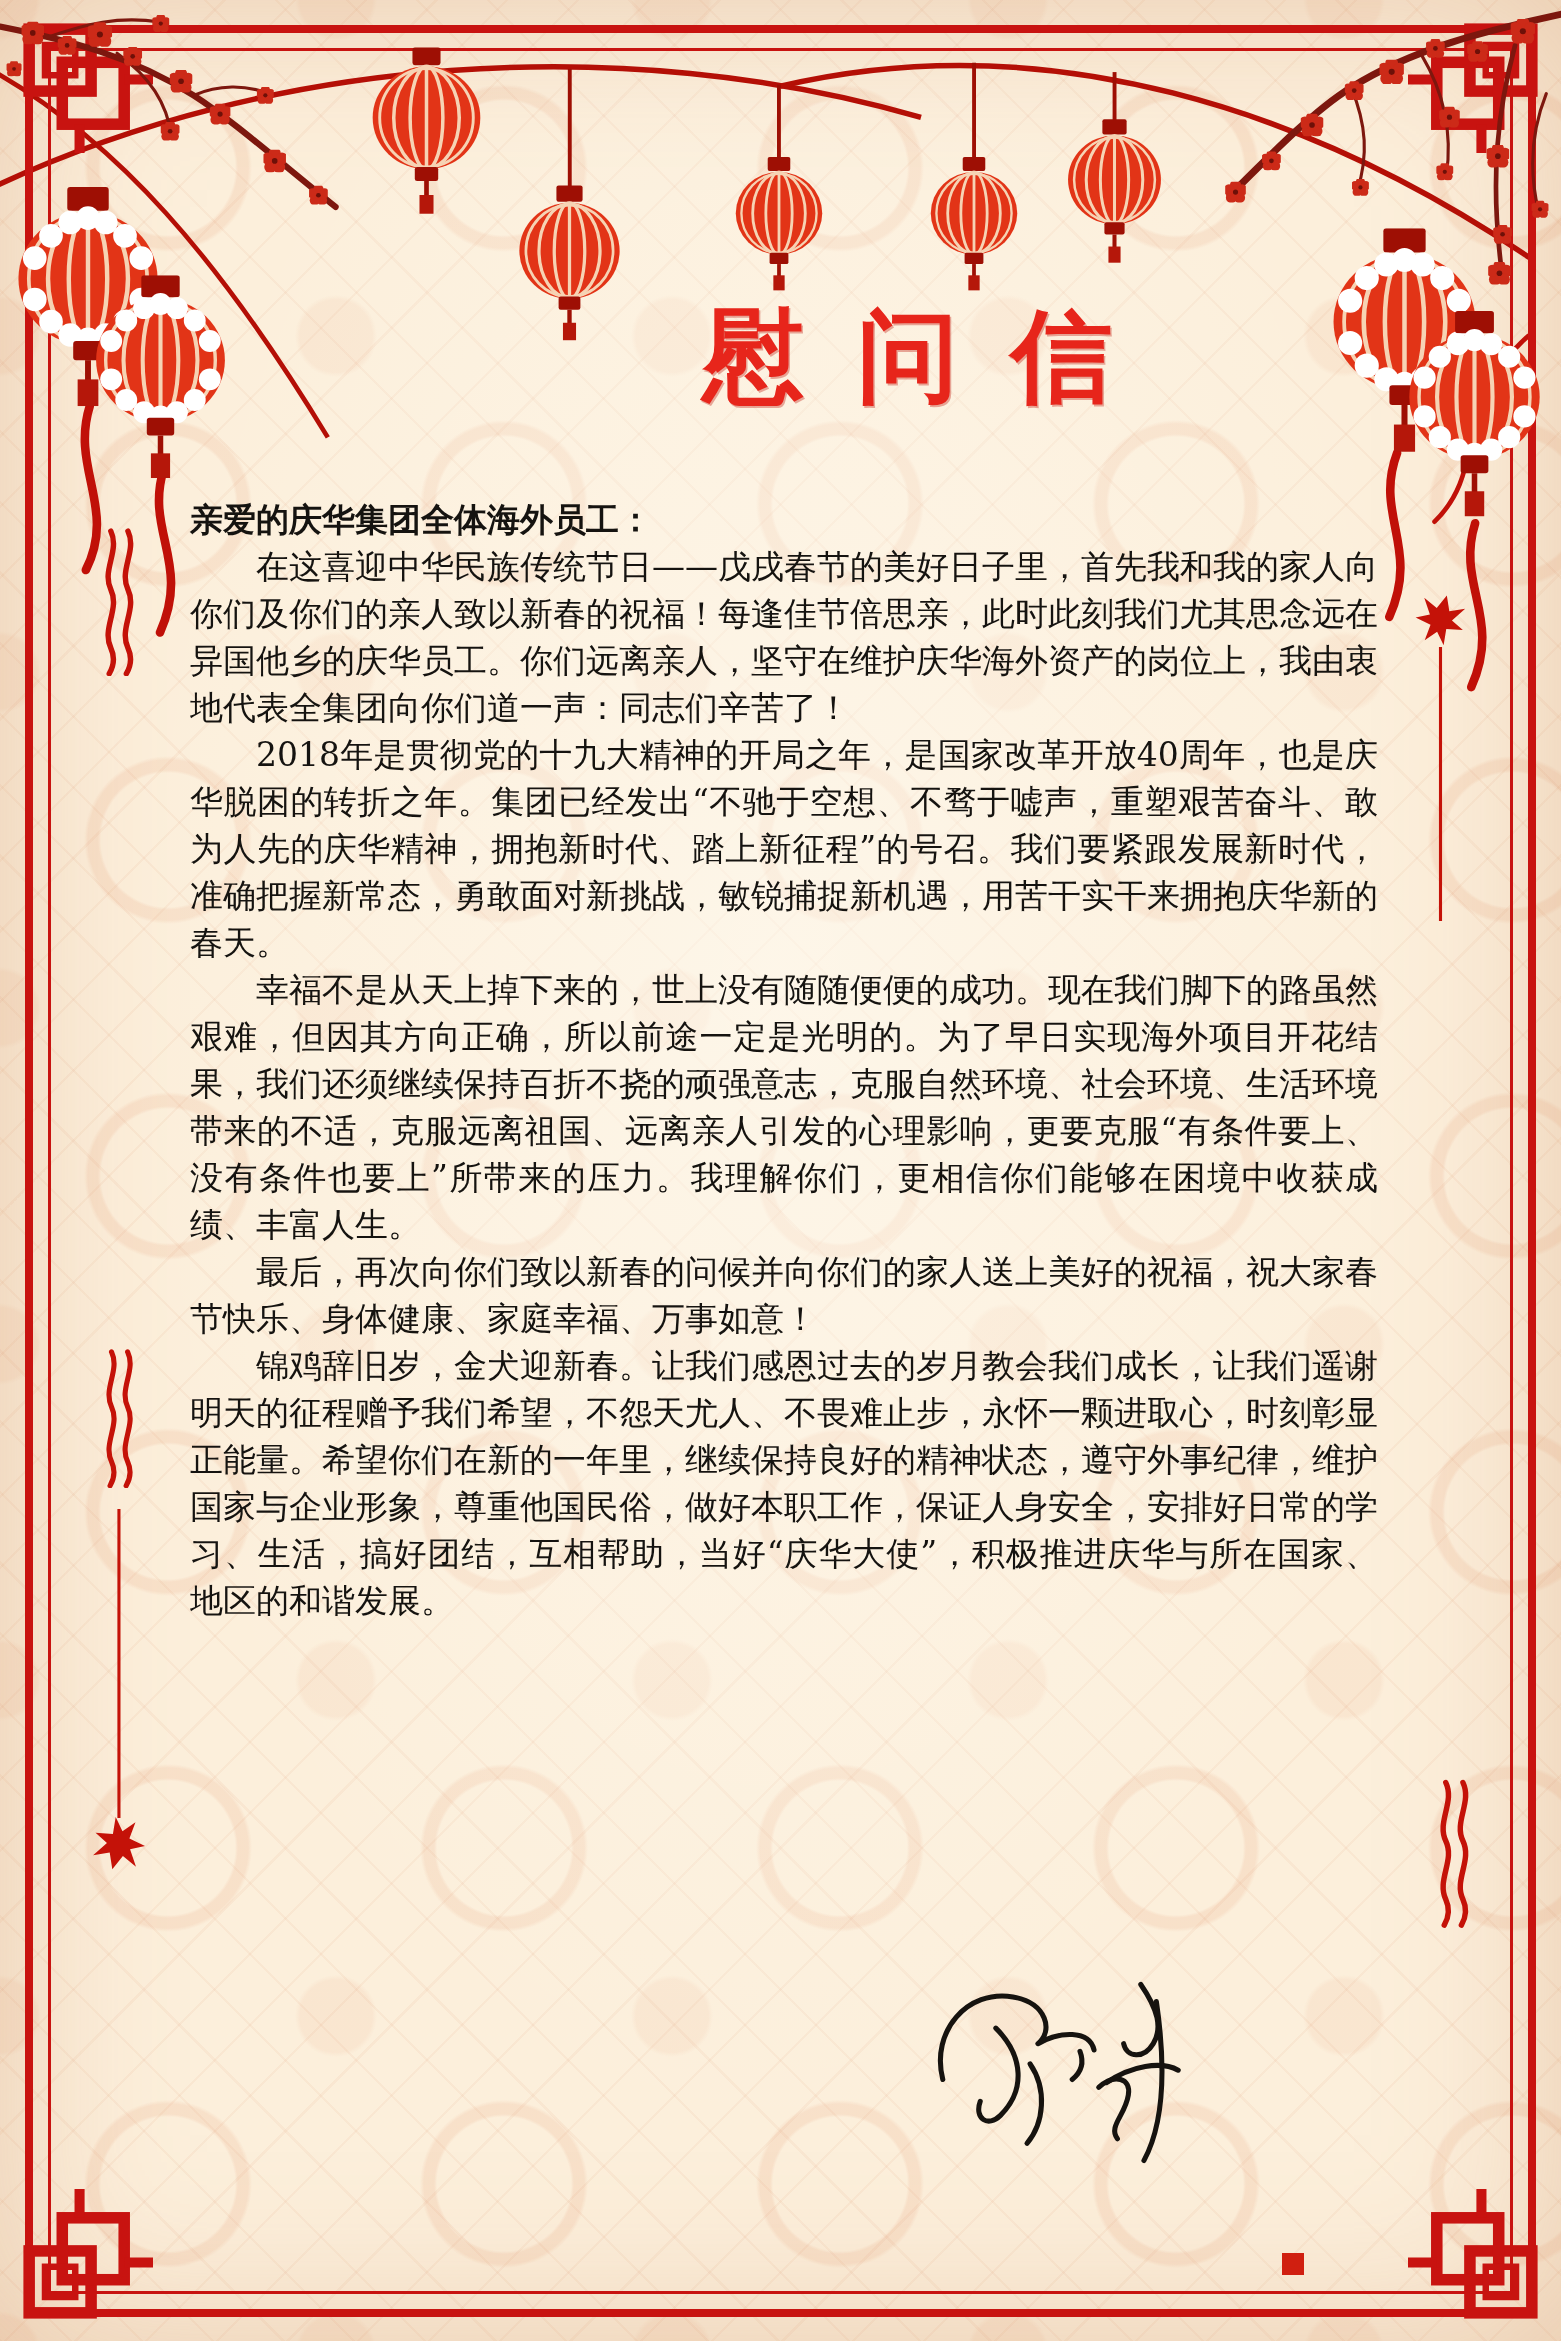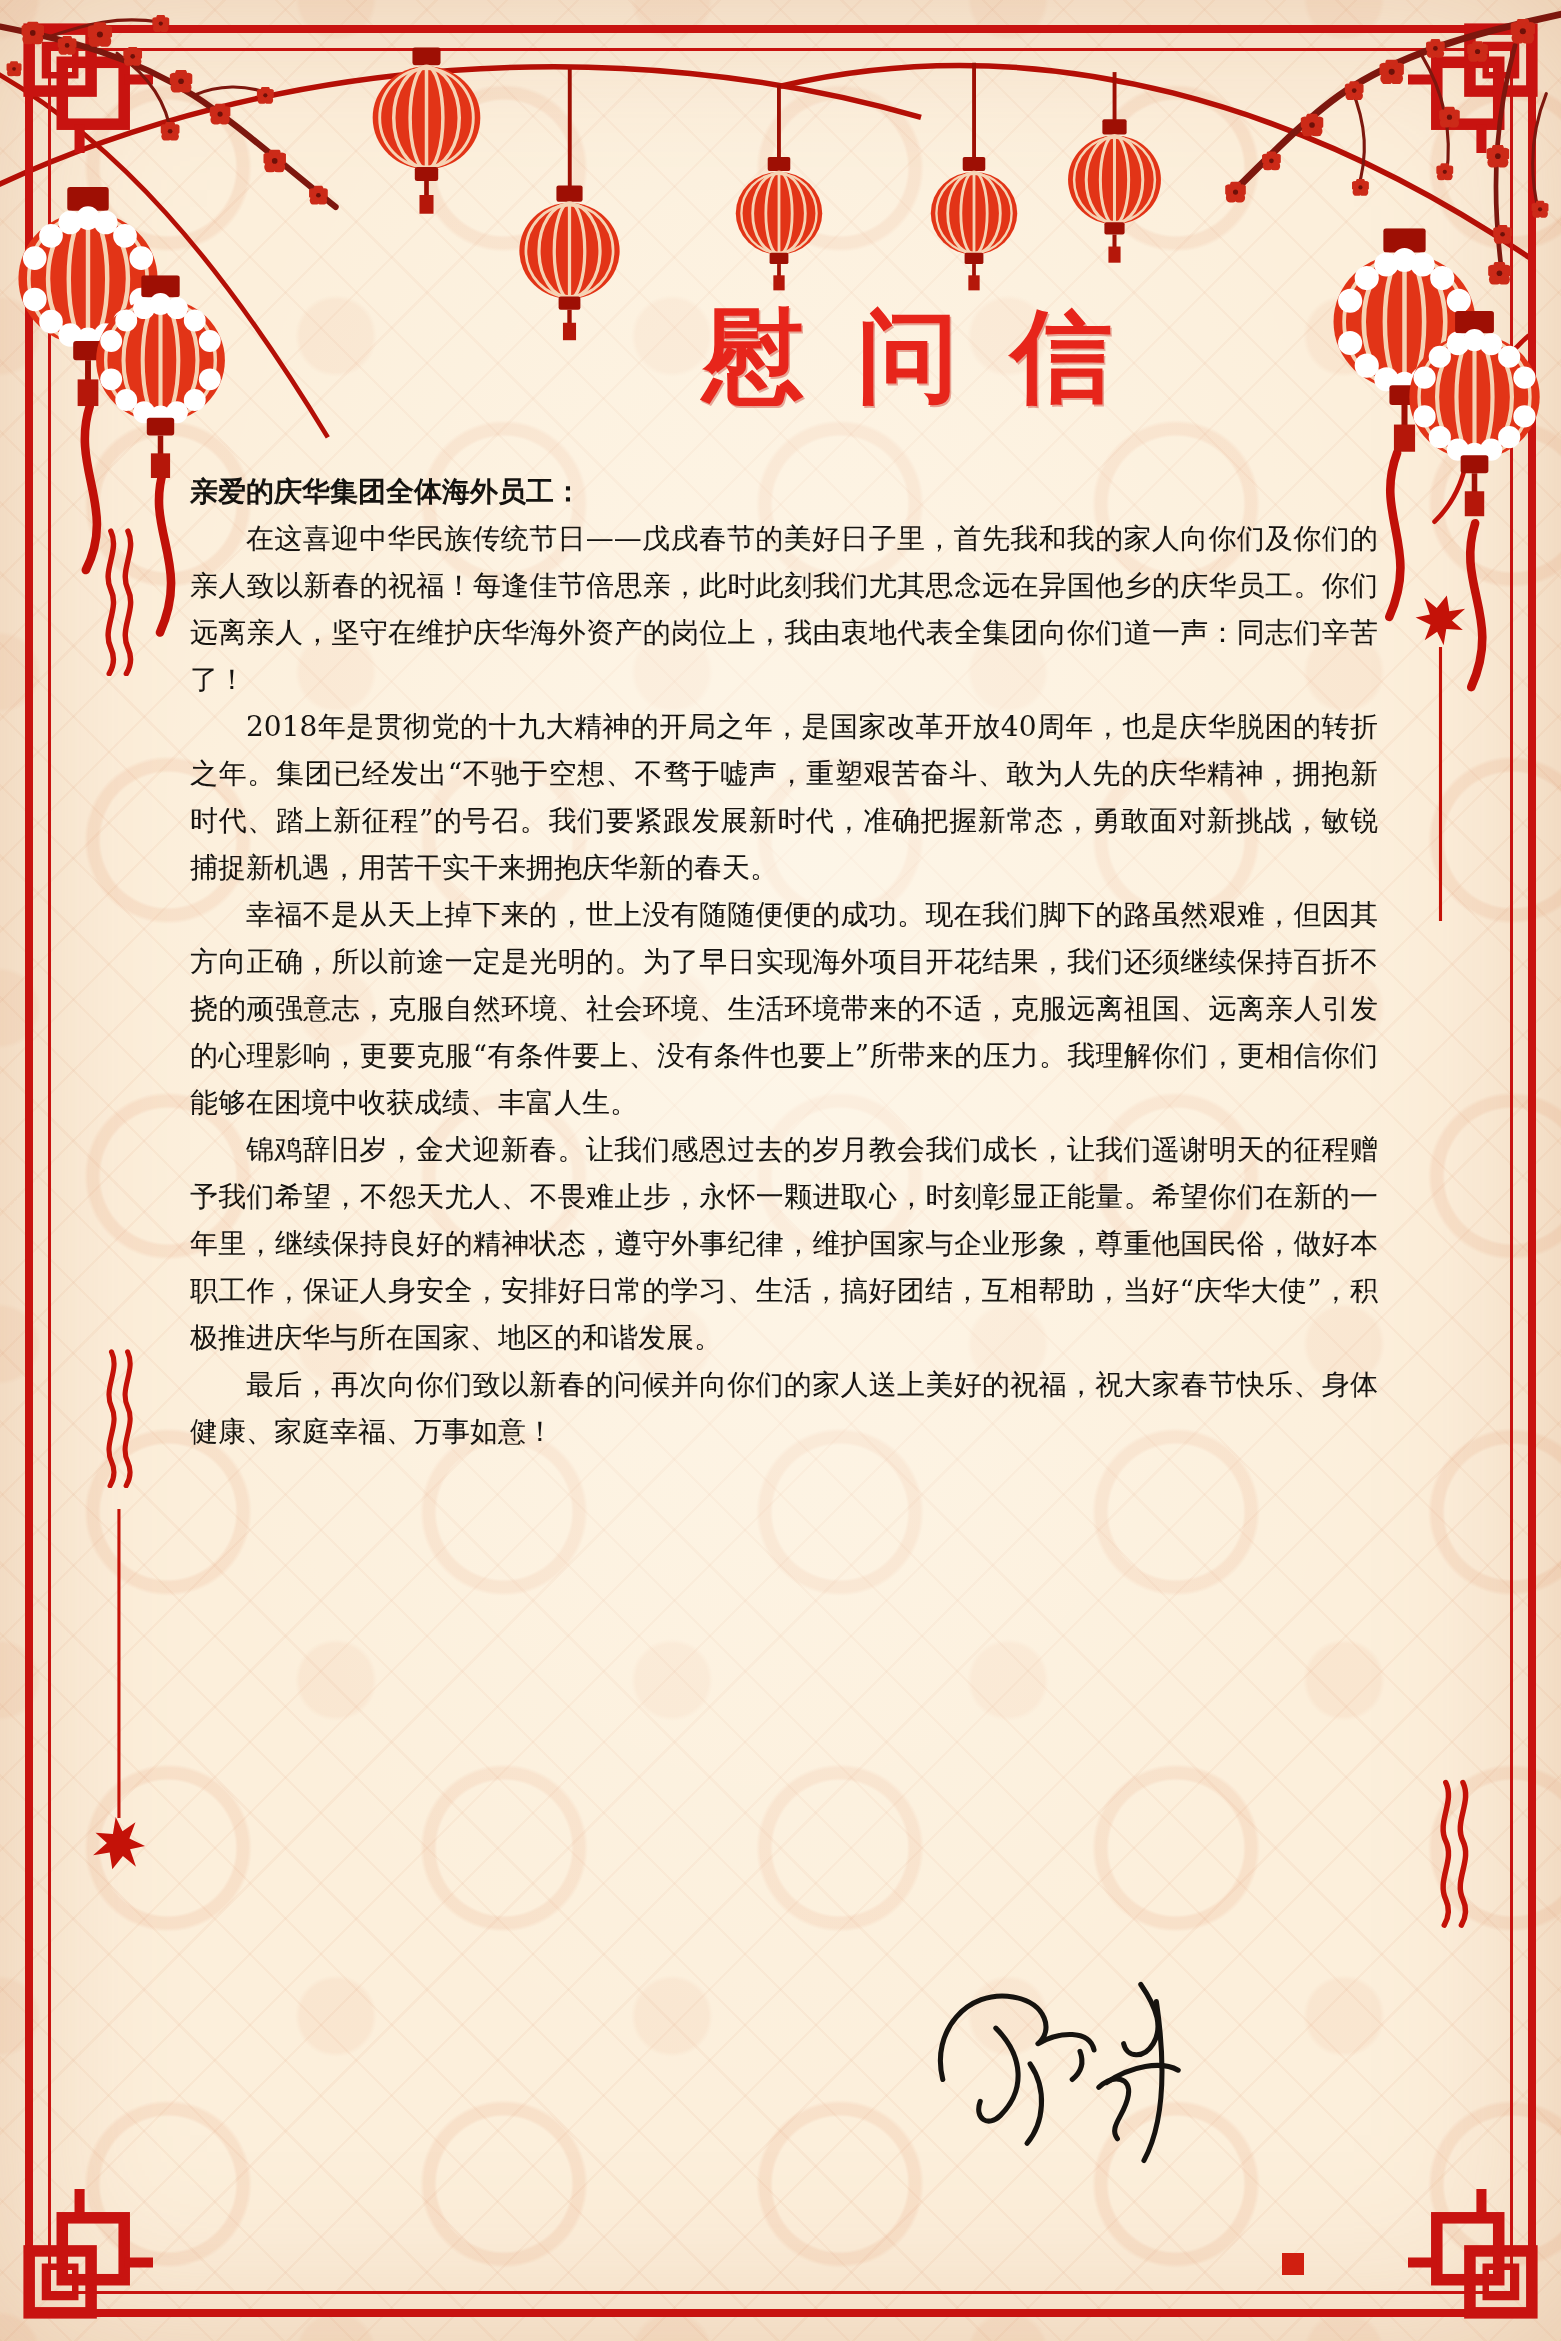--- a/index.html
+++ b/index.html
@@ -23,22 +23,22 @@
   .frame-inner{position:absolute;inset:48px;border:3.9px solid #c81310;z-index:3;}
   .knot{position:absolute;width:144px;height:144px;z-index:4;}
   .knot.tl{left:9.4px;top:9.4px;}
   .knot.tr{right:9.4px;top:9.4px;transform:scaleX(-1);}
   .knot.bl{left:9.4px;bottom:9.4px;transform:scaleY(-1);}
   .knot.br{right:9.4px;bottom:9.4px;transform:scale(-1,-1);}
   
   .title{position:absolute;left:703px;top:290px;z-index:6;
     font-size:101px;font-weight:bold;color:#e7251b;letter-spacing:53px;white-space:nowrap;
     text-shadow:1.6px 1.6px 0 rgba(190,20,10,.35);}
-  .letter{position:absolute;left:190px;top:468px;width:1188px;z-index:6;
-    font-size:28px;line-height:47px;color:#151310;text-align:justify;}
+  .letter{position:absolute;left:190px;top:496px;width:1188px;z-index:6;
+    font-size:33px;line-height:47px;color:#151310;text-align:justify;}
   .letter p{margin:0;text-indent:2em;}
   .letter .salutation{font-weight:bold;text-indent:0;}
   .date-line{position:absolute;left:835px;top:2176px;width:476px;z-index:6;
     font-size:36px;color:#151310;text-align:center;}
   
   .decor{position:absolute;z-index:5;}
   .under{z-index:2;}
   .watermark-logo{position:absolute;left:1282px;top:2253px;width:22px;height:22px;background:#d01f10;z-index:5;}
 </style>
 </head>
@@ -251,22 +251,22 @@
 
   <div class="watermark-logo"></div>
 
   <div class="title">慰问信</div>
 
   <div class="letter">
     <p class="salutation">亲爱的庆华集团全体海外员工：</p>
     <p>在这喜迎中华民族传统节日——戊戌春节的美好日子里，首先我和我的家人向你们及你们的亲人致以新春的祝福！每逢佳节倍思亲，此时此刻我们尤其思念远在异国他乡的庆华员工。你们远离亲人，坚守在维护庆华海外资产的岗位上，我由衷地代表全集团向你们道一声：同志们辛苦了！</p>
     <p>2018年是贯彻党的十九大精神的开局之年，是国家改革开放40周年，也是庆华脱困的转折之年。集团已经发出“不驰于空想、不骛于嘘声，重塑艰苦奋斗、敢为人先的庆华精神，拥抱新时代、踏上新征程”的号召。我们要紧跟发展新时代，准确把握新常态，勇敢面对新挑战，敏锐捕捉新机遇，用苦干实干来拥抱庆华新的春天。</p>
     <p>幸福不是从天上掉下来的，世上没有随随便便的成功。现在我们脚下的路虽然艰难，但因其方向正确，所以前途一定是光明的。为了早日实现海外项目开花结果，我们还须继续保持百折不挠的顽强意志，克服自然环境、社会环境、生活环境带来的不适，克服远离祖国、远离亲人引发的心理影响，更要克服“有条件要上、没有条件也要上”所带来的压力。我理解你们，更相信你们能够在困境中收获成绩、丰富人生。</p>
+    <p>最后，再次向你们致以新春的问候并向你们的家人送上美好的祝福，祝大家春节快乐、身体健康、家庭幸福、万事如意！</p>
     <p>锦鸡辞旧岁，金犬迎新春。让我们感恩过去的岁月教会我们成长，让我们遥谢明天的征程赠予我们希望，不怨天尤人、不畏难止步，永怀一颗进取心，时刻彰显正能量。希望你们在新的一年里，继续保持良好的精神状态，遵守外事纪律，维护国家与企业形象，尊重他国民俗，做好本职工作，保证人身安全，安排好日常的学习、生活，搞好团结，互相帮助，当好“庆华大使”，积极推进庆华与所在国家、地区的和谐发展。</p>
-    <p>最后，再次向你们致以新春的问候并向你们的家人送上美好的祝福，祝大家春节快乐、身体健康、家庭幸福、万事如意！</p>
   </div>
 
   <svg class="decor" style="left:921px;top:1956px" width="265" height="219" viewBox="0 0 340 280">
     <g fill="none" stroke="#16130f" stroke-width="6.5" stroke-linecap="round" stroke-linejoin="round">
       <path d="M28,158 C12,96 60,42 118,52 C162,60 170,96 150,112 C178,96 216,94 222,120"></path>
       <path d="M96,92 C132,128 134,172 102,204 C86,220 68,208 76,186"></path>
       <path d="M140,138 C162,170 158,214 136,240"></path>
       <path d="M204,122 C210,138 204,150 194,158"></path>
       <path d="M228,168 C248,150 270,156 266,178 C262,204 240,218 252,234"></path>
       <path d="M282,36 C304,68 310,92 298,112 C286,132 264,130 260,112"></path>

